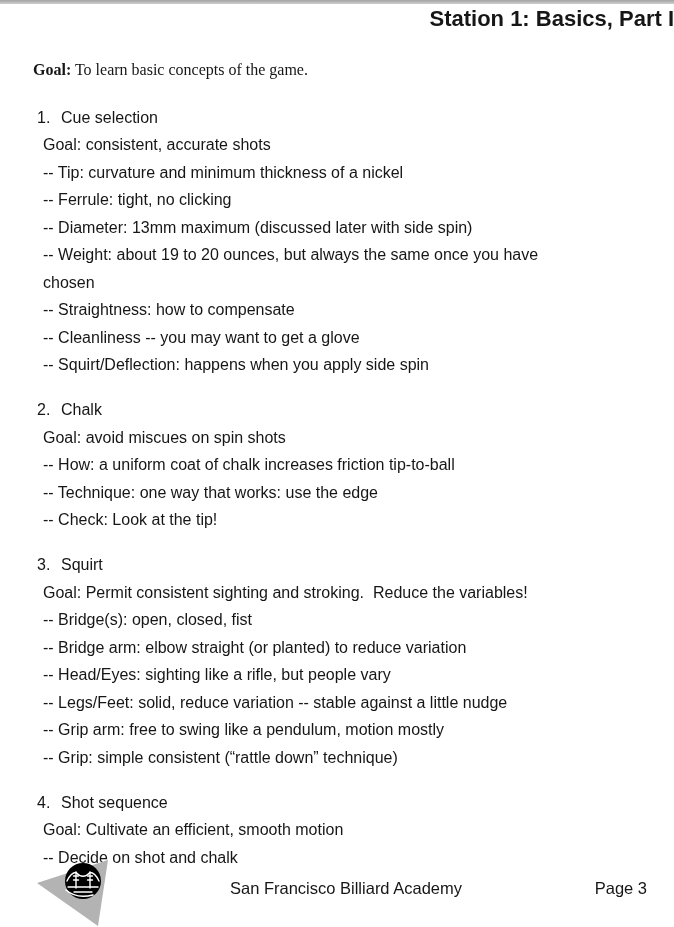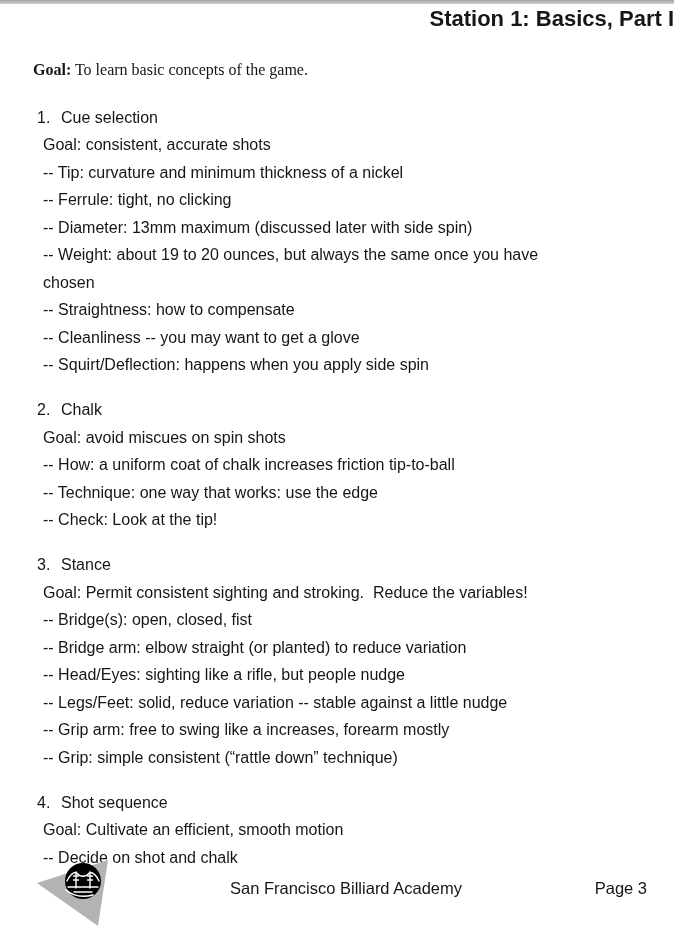--- a/index.html
+++ b/index.html
@@ -105,29 +105,29 @@
         <div class="section-line">Goal: avoid miscues on spin shots</div>
         <div class="section-line">-- How: a uniform coat of chalk increases friction tip-to-ball</div>
         <div class="section-line">-- Technique: one way that works: use the edge</div>
         <div class="section-line">-- Check: Look at the tip!</div>
       </div>
   </div>
 
   <div class="section">
     <div class="section-heading-row">
       <div class="section-number">3.</div>
-      <div class="section-heading">Stance</div>
+      <div class="section-heading">Squirt</div>
     </div>
     <div class="section-lines">
         <div class="section-line">Goal: Permit consistent sighting and stroking.&nbsp; Reduce the variables!</div>
         <div class="section-line">-- Bridge(s): open, closed, fist</div>
         <div class="section-line">-- Bridge arm: elbow straight (or planted) to reduce variation</div>
-        <div class="section-line">-- Head/Eyes: sighting like a rifle, but people nudge</div>
+        <div class="section-line">-- Head/Eyes: sighting like a rifle, but people vary</div>
         <div class="section-line">-- Legs/Feet: solid, reduce variation -- stable against a little nudge</div>
-        <div class="section-line">-- Grip arm: free to swing like a increases, forearm mostly</div>
+        <div class="section-line">-- Grip arm: free to swing like a pendulum, motion mostly</div>
         <div class="section-line">-- Grip: simple consistent (“rattle down” technique)</div>
       </div>
   </div>
 
   <div class="section">
     <div class="section-heading-row">
       <div class="section-number">4.</div>
       <div class="section-heading">Shot sequence</div>
     </div>
     <div class="section-lines">

